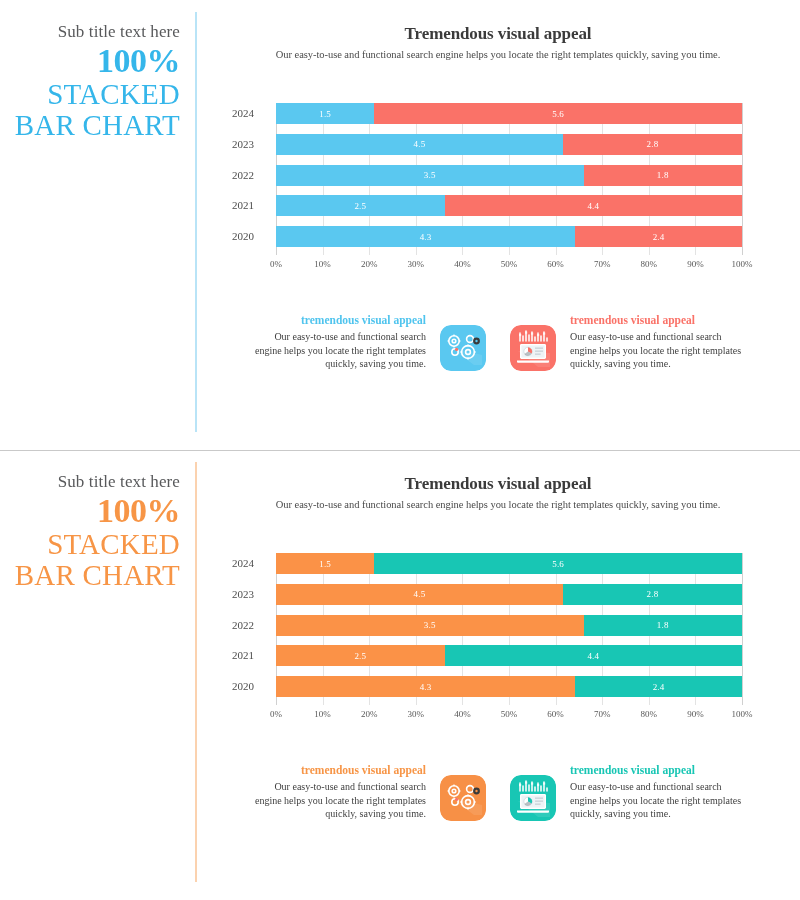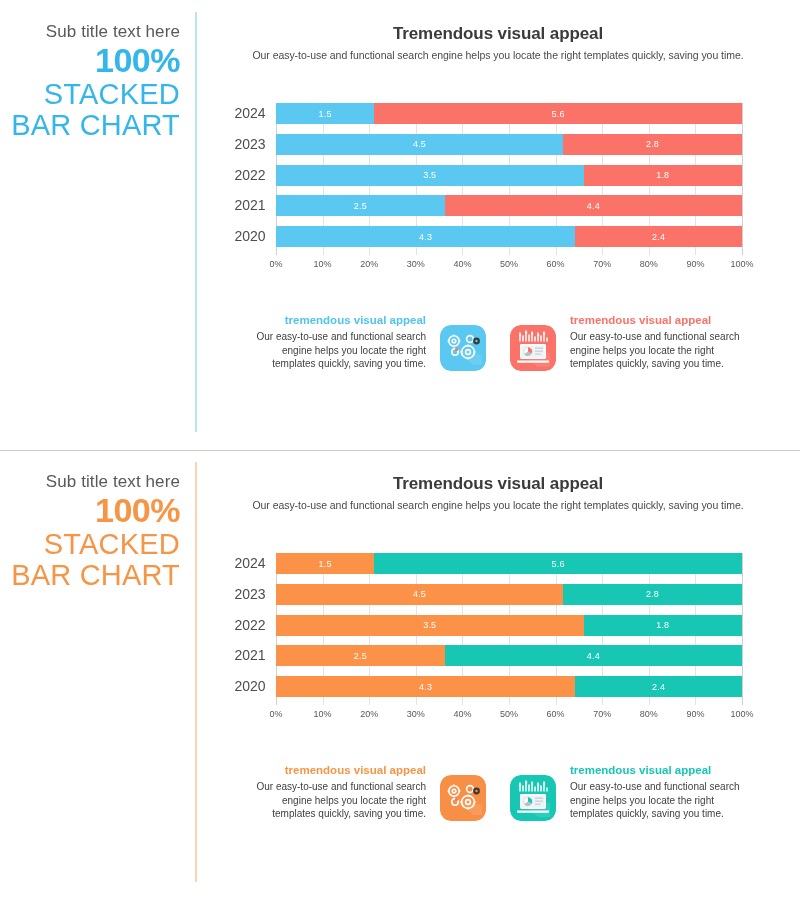--- a/index.html
+++ b/index.html
@@ -2,21 +2,21 @@
 <html><head>
 <meta charset="utf-8">
 <style>
   * { box-sizing: border-box; margin: 0; padding: 0; }
   html, body {
     width: 800px; height: 900px;
     background: #ffffff;
     font-family: "Liberation Sans", sans-serif;
     overflow: hidden;
   }
-  .page { width: 707px; height: 900px; position: relative; }
+  .page { width: 707px; height: 900px; position: relative; font-family: Liberation Serif, serif; }
 
   .panel { position: relative; width: 800px; height: 450px; }
   .panel-divider {
     position: absolute; left: 0; top: 450px;
     width: 800px; height: 1px; background: #c9c9c9;
   }
 
   
   .side {
     position: absolute; left: 0; top: 0;
@@ -57,21 +57,21 @@
     position: absolute; left: 44px; top: 0;
     width: 466px; height: 152px;
   }
   .gridline {
     position: absolute; top: 0; bottom: 0; width: 1px;
     background: #e3e3e3;
   }
   .row { position: absolute; left: 0; width: 100%; height: 21px; }
   .row-label {
     position: absolute; left: -44px; width: 36px;
-    font-size: 14px; color: #4d4d4d; text-align: center;
+    font-size: 11px; color: #4d4d4d; text-align: left;
     line-height: 21px;
   }
   .seg {
     position: absolute; top: 0; height: 21px;
     display: flex; align-items: center; justify-content: center;
     color: #ffffff; font-size: 9px; letter-spacing: .2px;
   }
   .axis { position: absolute; left: 44px; top: 156px; width: 466px; height: 16px; }
   .tick {
     position: absolute; top: 0; font-size: 9px; color: #585858;

